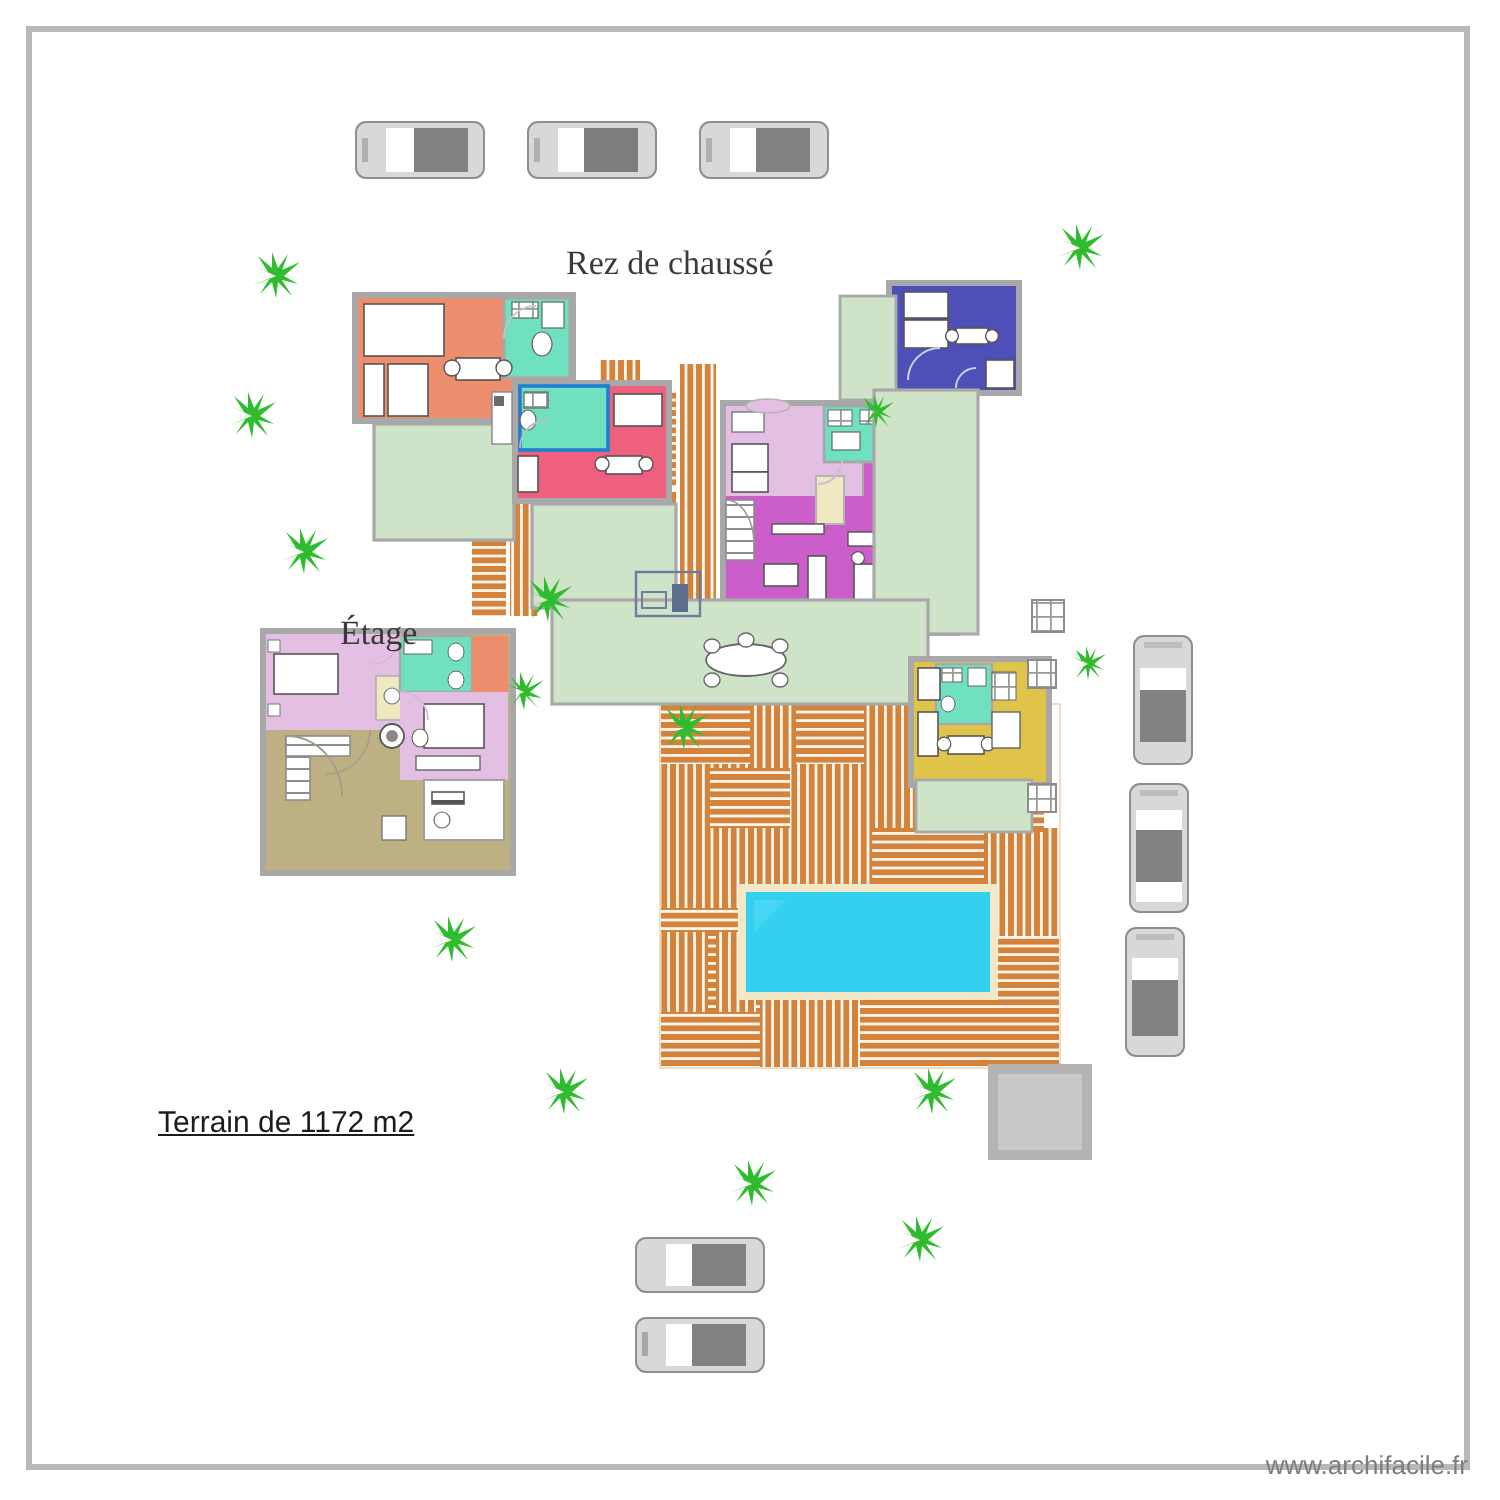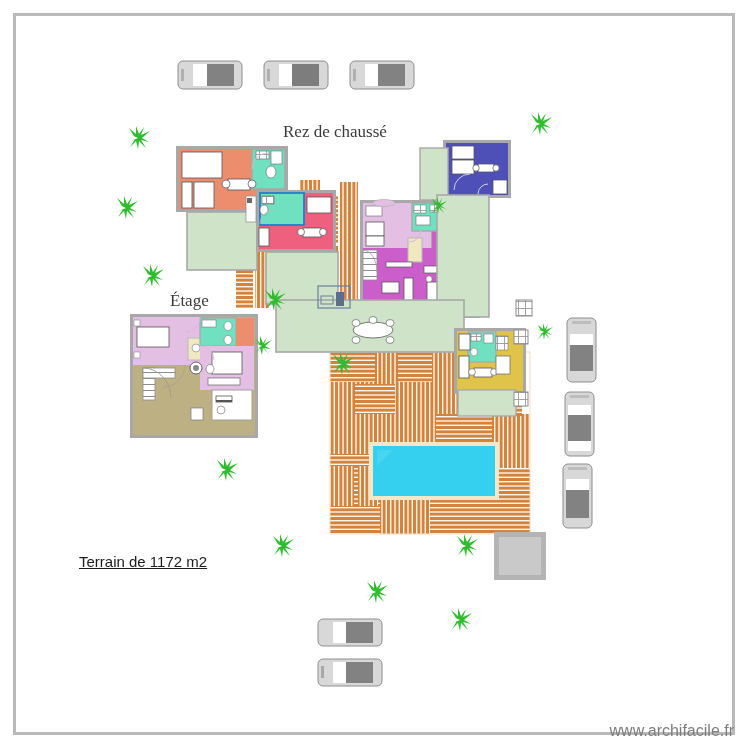--- a/index.html
+++ b/index.html
@@ -11,21 +11,21 @@
   #plan{position:absolute;left:0;top:0;width:750px;height:750px;}
   .frame{
     position:absolute;left:13px;top:13px;width:722px;height:722px;
     border:3px solid #b9b9b9;background:transparent;box-sizing:border-box;
   }
   .lbl{position:absolute;color:#333333;white-space:nowrap;}
   .lbl-serif{font-family:"Liberation Serif", serif;font-size:17px;color:#3a3a3a;}
   .lbl-sans{font-family:"Liberation Sans", sans-serif;font-size:15px;color:#1c1c1c;}
   .wm{
     position:absolute;right:16px;bottom:10px;
-    font-family:"Liberation Sans", sans-serif;font-size:16px;color:#7d7d7d;
+    font-family:"Liberation Sans", sans-serif;font-size:13px;color:#7d7d7d;
   }
   svg{display:block;}
 </style>
 </head>
 <body>
 
 <div id="plan">
 
   <div class="frame"></div>
 
@@ -381,19 +381,19 @@
         <rect x="346" y="662" width="27" height="21" fill="#828282"></rect>
         <rect x="333" y="662" width="13" height="21" fill="#ffffff"></rect>
         <rect x="321" y="666" width="3" height="12" fill="#a8a8a8"></rect>
       </g>
     </g>
 
   </svg>
 
   <div class="lbl lbl-serif" style="left:283px;top:122px;">Rez de chaussé</div>
 
-  <div class="lbl lbl-serif" style="left:170px;top:291px;">Étage</div>
+  <div class="lbl lbl-serif" style="left:170px;top:307px;">Étage</div>
 
   <div class="lbl lbl-sans" style="left:79px;top:553px;text-decoration:underline;">Terrain de 1172 m2</div>
 
   <div class="wm">www.archifacile.fr</div>
 
 </div>
 
 </body></html>

